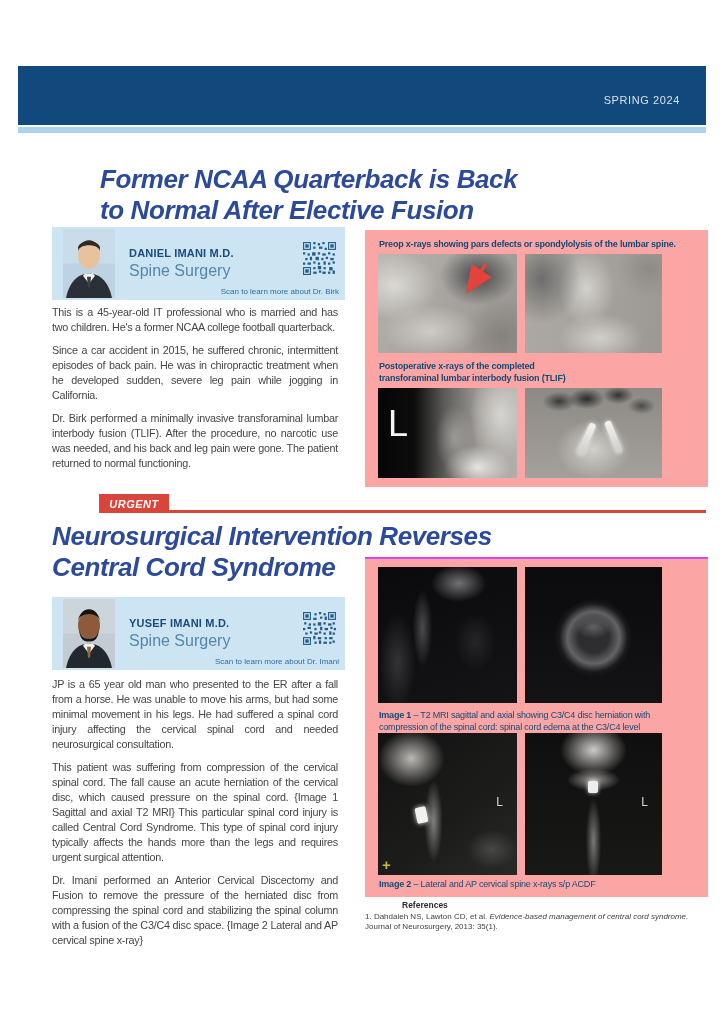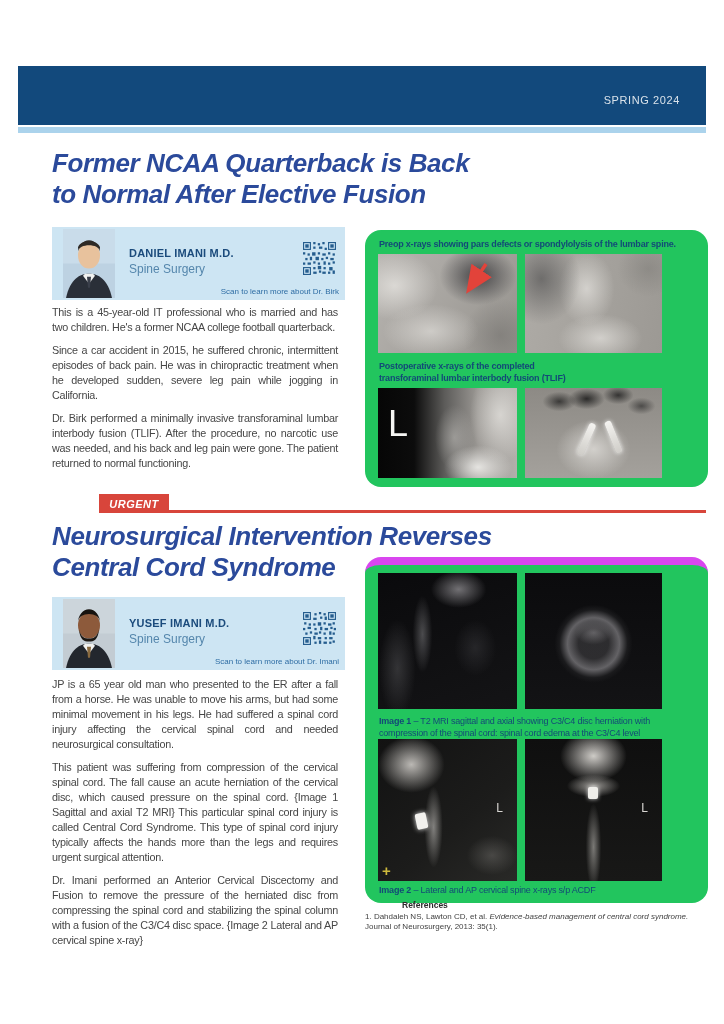--- a/index.html
+++ b/index.html
@@ -7,44 +7,44 @@
         font-family:"Liberation Sans","DejaVu Sans",sans-serif;}
 
   
   .masthead{position:absolute;left:18px;top:66px;width:688px;height:59px;background:#12497c;}
   .masthead-issue{position:absolute;right:26px;top:28px;font-size:11px;letter-spacing:.6px;color:#d9e2ea;}
   .masthead-stripe{position:absolute;left:18px;top:127px;width:688px;height:6px;background:#abd3ec;}
 
   
   .headline{position:absolute;left:52px;font-size:26px;line-height:31px;font-weight:bold;
             font-style:italic;color:#2b4a9b;letter-spacing:-.4px;}
-  .headline1{top:148px;}
+  .headline1{top:164px;margin-left:48px;}
   .headline2{top:521px;}
 
   
   .doc-card{position:absolute;left:52px;width:293px;height:73px;background:#cde5f3;}
   .doc-card1{top:227px;}
   .doc-card2{top:597px;}
   .doc-photo{position:absolute;left:11px;top:2px;width:52px;height:69px;display:block;}
   .doc-name{position:absolute;left:77px;top:20px;font-size:11px;font-weight:bold;color:#1b4b7c;letter-spacing:.2px;}
-  .doc-spec{position:absolute;left:77px;top:35px;font-size:12px;color:#5486ac;}
+  .doc-spec{position:absolute;left:77px;top:35px;font-size:16px;color:#5486ac;}
   .doc-qr{position:absolute;right:9px;top:15px;width:33px;height:33px;color:#255d8e;}
   .doc-scan{position:absolute;right:6px;bottom:4px;font-size:8px;color:#2e6da4;}
 
   
   .copy{position:absolute;left:52px;width:294px;font-size:10.8px;line-height:15px;
         letter-spacing:-.25px;color:#464646;text-align:justify;}
   .copy1{top:305px;}
   .copy2{top:677px;}
   .copy p{margin:0 8px 8px 0;}
 
   
-  .panel{position:absolute;left:365px;width:343px;background:#22c55e;border-radius:16px;}
+  .panel{position:absolute;left:365px;width:343px;background:#fca5a5;}
   .panel1{top:230px;height:257px;}
-  .panel2{top:557px;height:338px;border-top:8px solid #d946ef;}
+  .panel2{top:557px;height:338px;border-top:2px solid #d946ef;}
   .fig-cap{position:absolute;left:14px;font-size:9px;line-height:11.5px;letter-spacing:-.2px;
            font-weight:bold;color:#134a77;width:315px;}
   .fig-cap-reg{font-weight:normal;}
   .fig-cap b{font-weight:bold;}
   .fig{position:absolute;overflow:hidden;}
   .fig-l{left:13px;width:139px;}
   .fig-r{left:160px;width:137px;}
 
   
   .p1-cap1{top:9px;}

